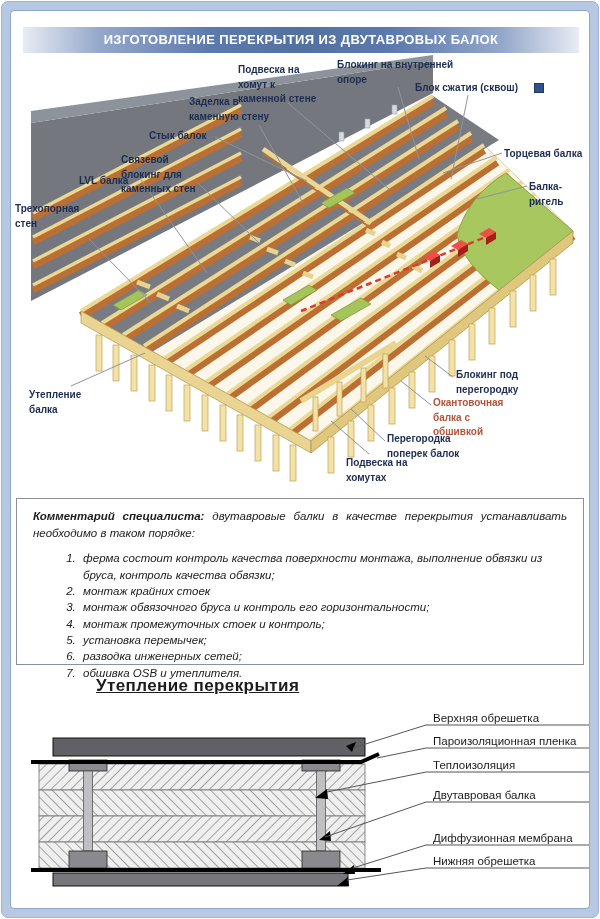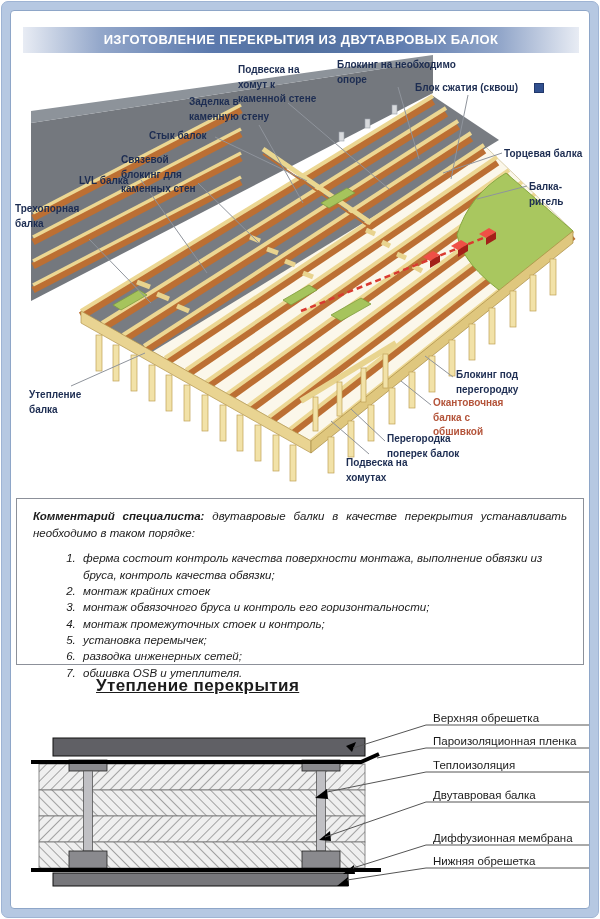--- a/index.html
+++ b/index.html
@@ -193,33 +193,33 @@
           <line x1="430" y1="352" x2="400" y2="328"></line>
           <line x1="384" y1="388" x2="350" y2="356"></line>
           <line x1="368" y1="401" x2="330" y2="368"></line>
           <line x1="70" y1="333" x2="144" y2="300"></line>
         </g>
       </svg>
 
       <div class="dlabel" style="left:237px;top:10px;width:92px">Подвеска на
 хомут к
 каменной стене</div>
-      <div class="dlabel" style="left:336px;top:5px;width:150px">Блокинг на необходимо
+      <div class="dlabel" style="left:336px;top:5px;width:150px">Блокинг на внутренней
 опоре</div>
       <div class="dlabel" style="left:414px;top:28px;width:145px">Блок сжатия (сквош)</div>
       <div class="chip" style="left:533px;top:30px"></div>
       <div class="dlabel" style="left:188px;top:42px;width:95px">Заделка в
 каменную стену</div>
       <div class="dlabel" style="left:148px;top:76px;width:90px">Стык балок</div>
       <div class="dlabel" style="left:120px;top:100px;width:95px">Связевой
 блокинг для
 каменных стен</div>
       <div class="dlabel" style="left:78px;top:121px;width:80px">LVL балка</div>
       <div class="dlabel" style="left:14px;top:149px;width:90px">Трехопорная
-балка</div>
+стен</div>
       <div class="dlabel" style="left:503px;top:94px;width:95px">Торцевая балка</div>
       <div class="dlabel" style="left:528px;top:127px;width:62px">Балка-ригель</div>
       <div class="dlabel" style="left:455px;top:315px;width:120px">Блокинг под
 перегородку</div>
       <div class="dlabel orange" style="left:432px;top:343px;width:95px">Окантовочная
 балка с
 обшивкой</div>
       <div class="dlabel" style="left:386px;top:379px;width:110px">Перегородка
 поперек балок</div>
       <div class="dlabel" style="left:345px;top:403px;width:105px">Подвеска на

